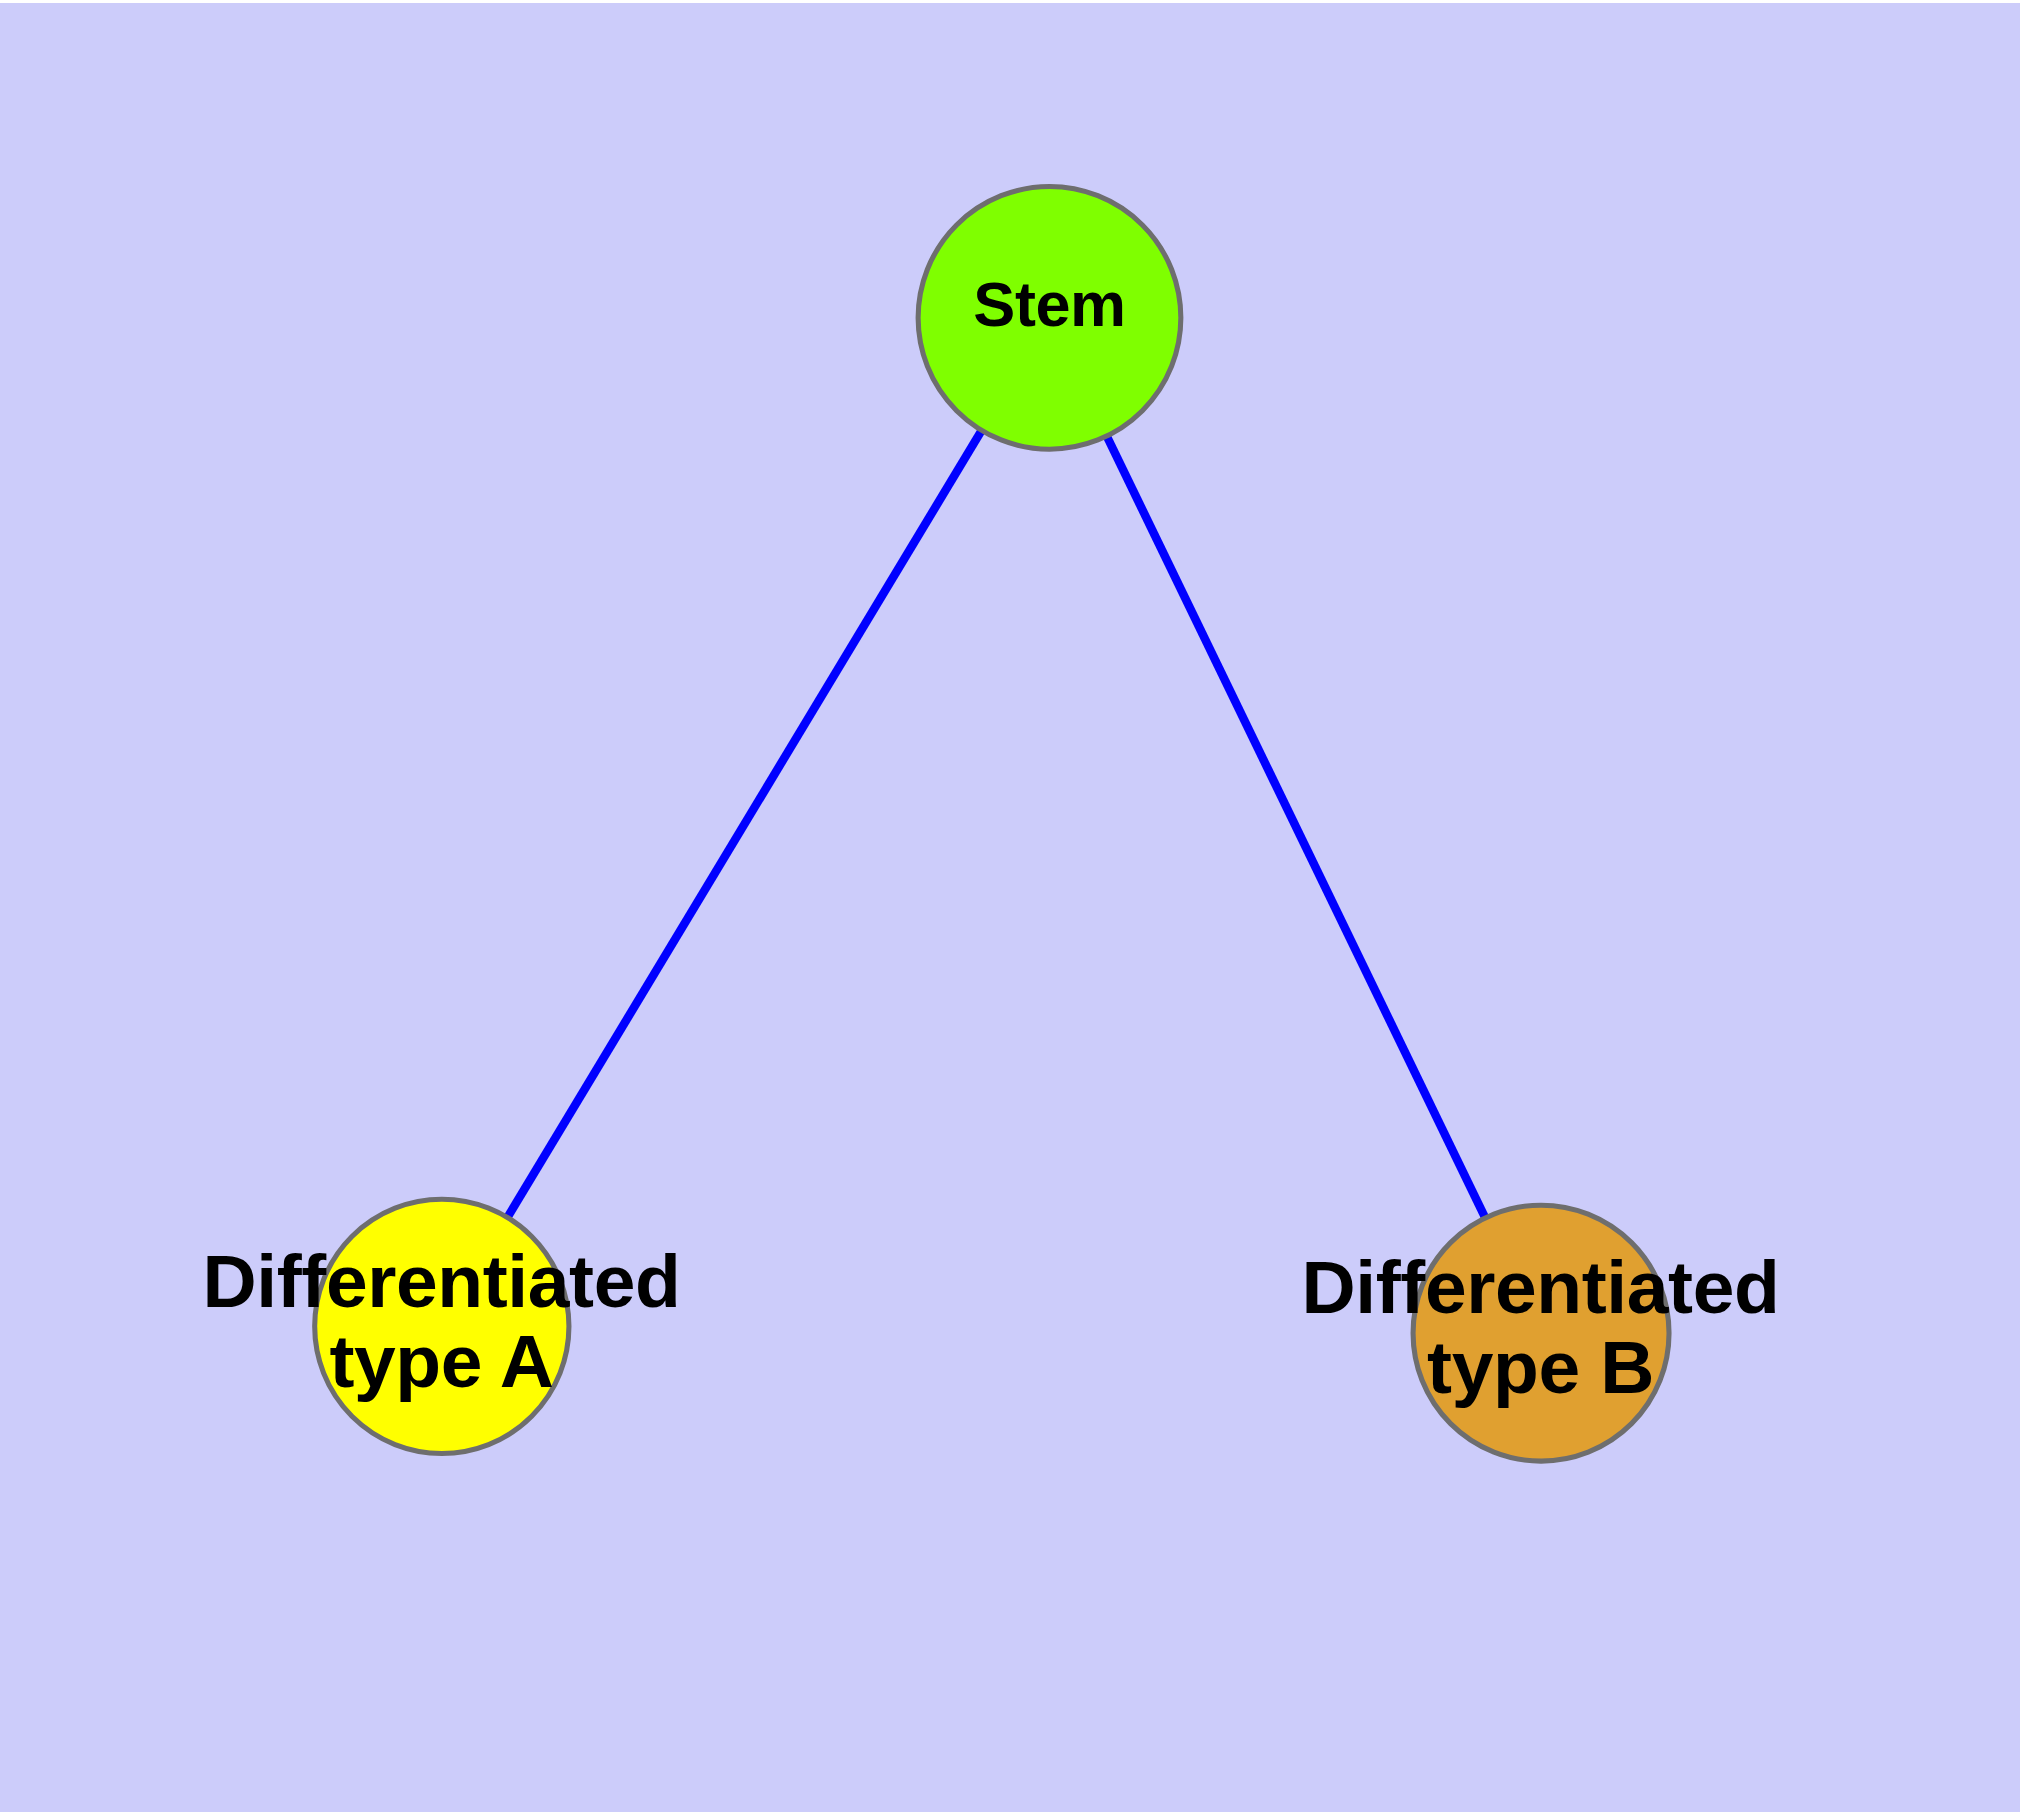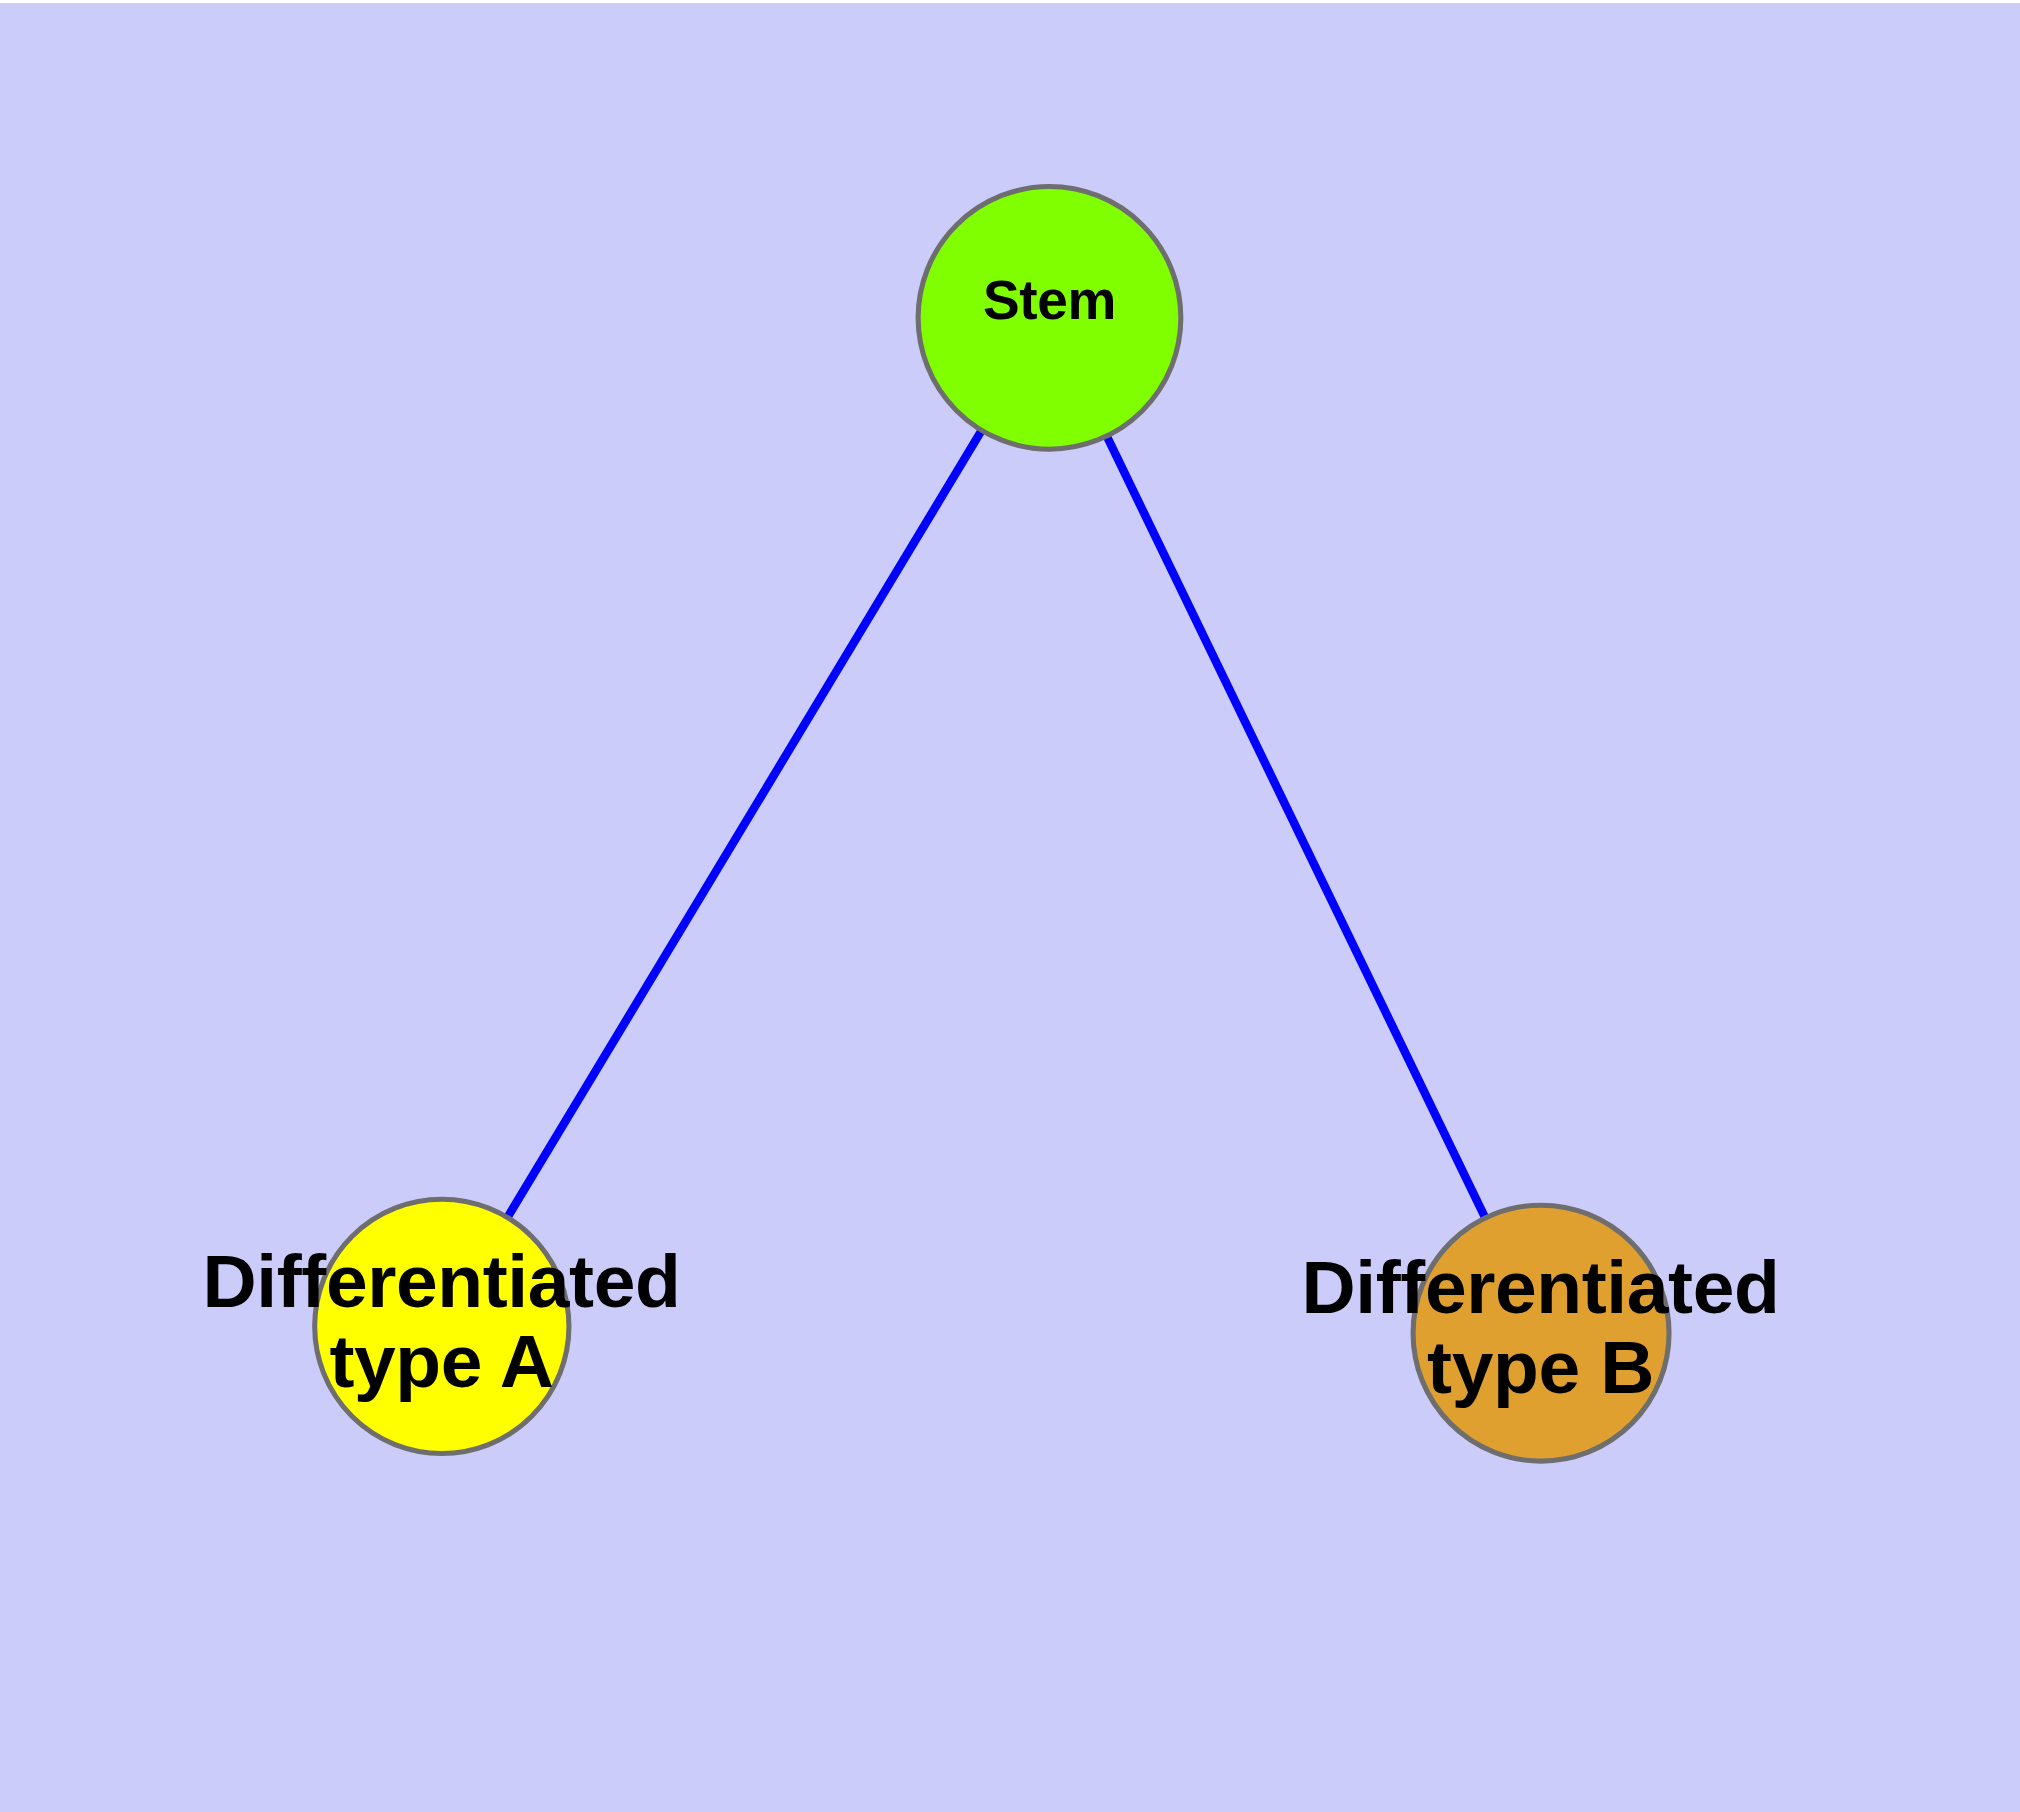--- a/index.html
+++ b/index.html
@@ -36,21 +36,21 @@
     position: absolute;
     text-align: center;
     color: #000000;
     font-weight: bold;
     line-height: 1.06;
     white-space: pre;
     letter-spacing: -0.4px;
     pointer-events: none;
   }
   .label-stem {
-    font-size: 55px;
+    font-size: 63px;
     width: 593px;
     left: 753px;
     top: 271px;
   }
   .label-a {
     font-size: 75px;
     width: 763px;
     left: 60px;
     top: 1242px;
   }

